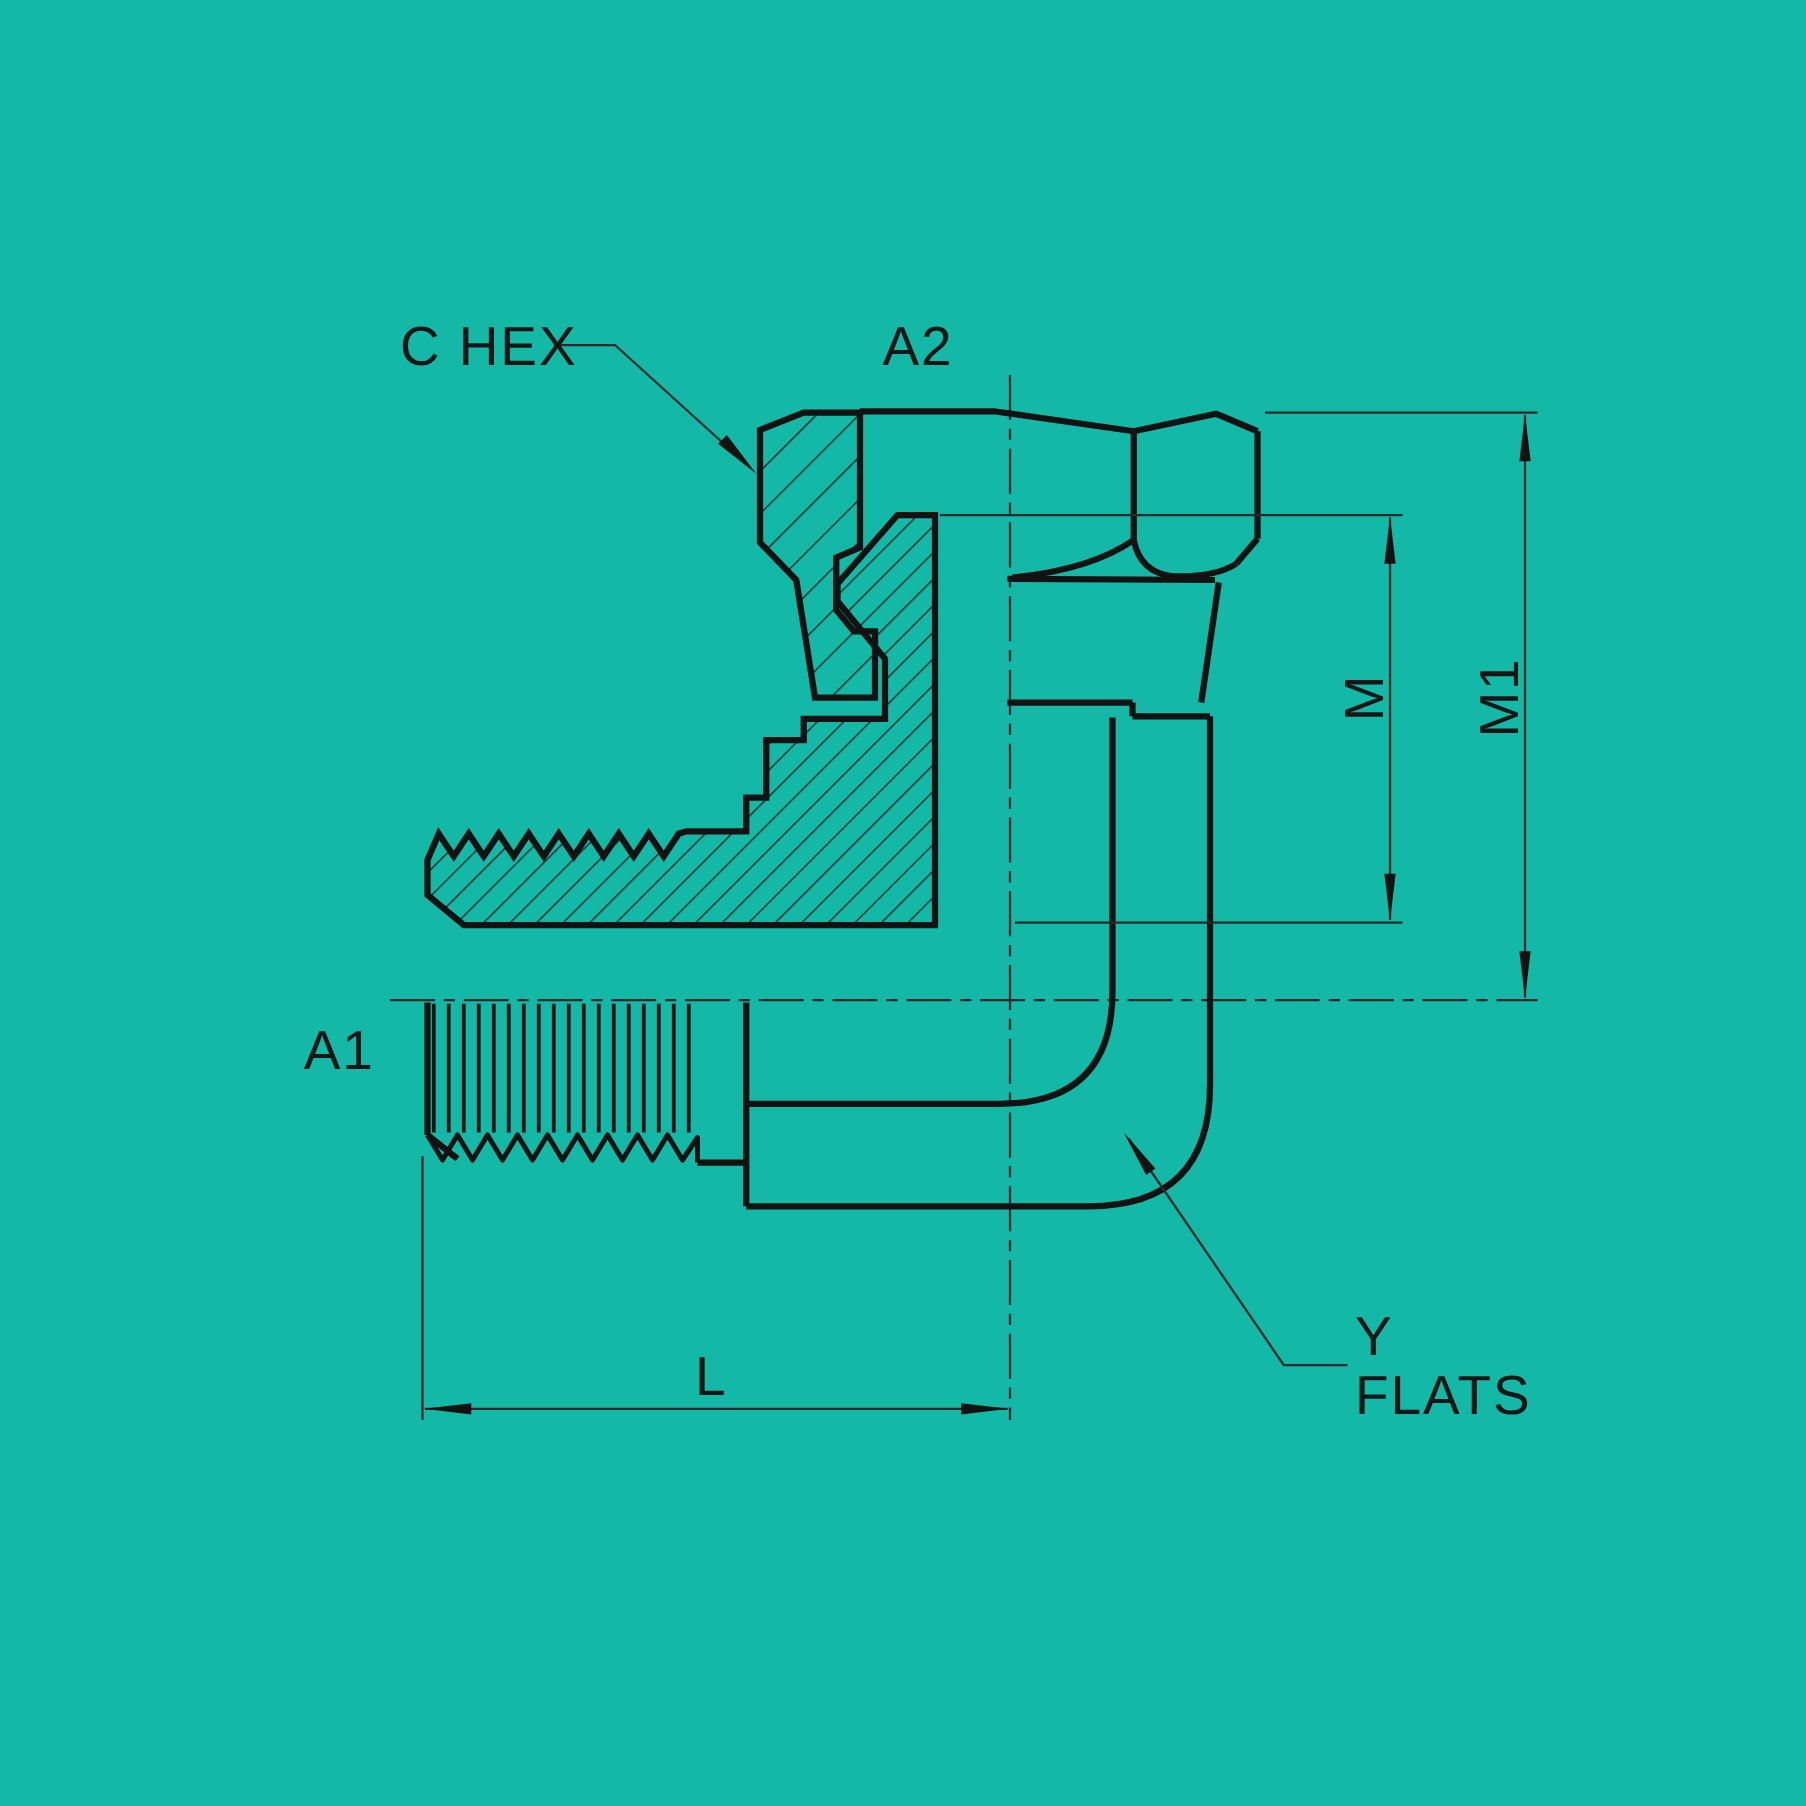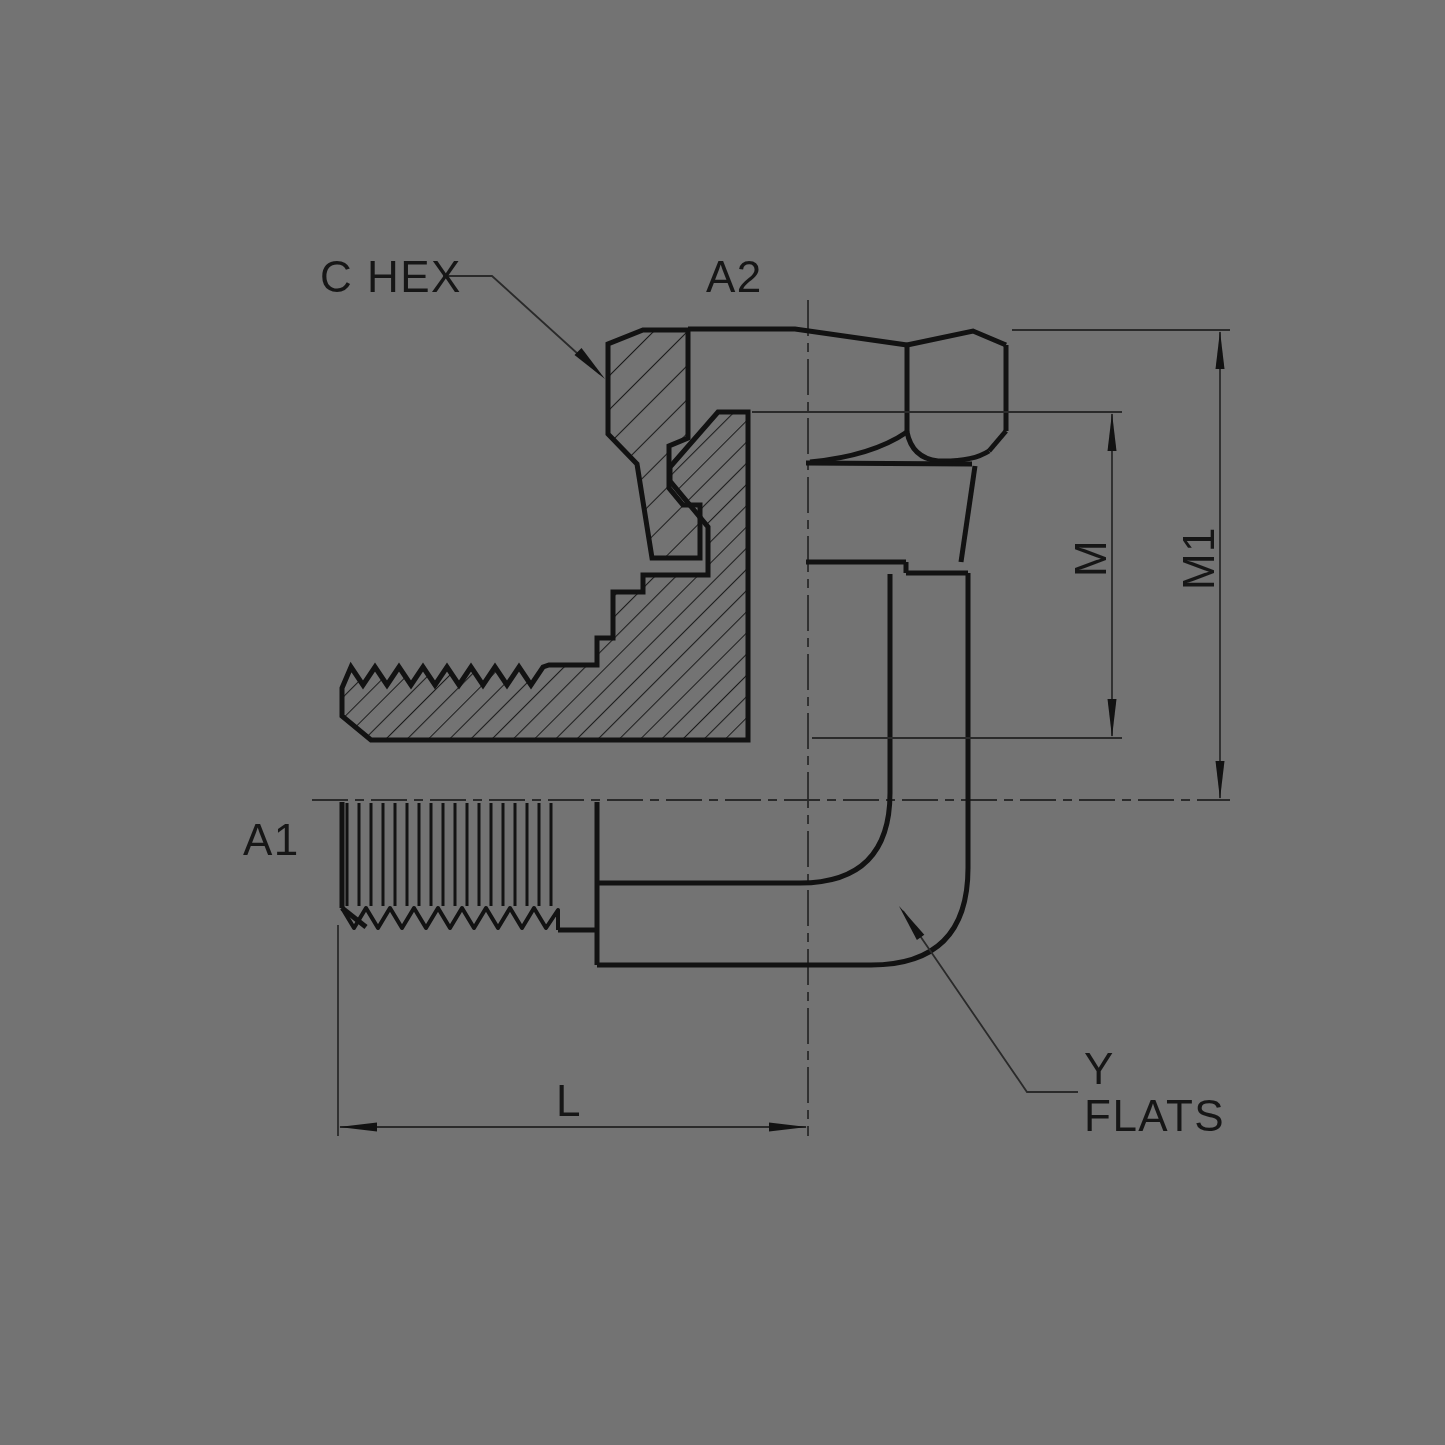--- a/index.html
+++ b/index.html
@@ -1,16 +1,16 @@
 <!DOCTYPE html>
 <html><head>
 <meta charset="utf-8">
 <style>
   html,body{margin:0;padding:0;background:#ffffff;}
-  .stage{position:relative;width:1445px;height:1445px;background:#737373;overflow:hidden;
+  .stage{position:relative;width:1445px;height:1445px;background:#14b8a6;overflow:hidden;
          font-family:"Liberation Sans", sans-serif;}
   svg{display:block}
   text{fill:#161616;font-family:"Liberation Sans", sans-serif;font-weight:400;letter-spacing:1.5px;}
   .lbl{font-size:44px;}
   .heavy{stroke:#121212;stroke-width:5;fill:none;stroke-linejoin:miter;stroke-linecap:butt;}
   .med{stroke:#121212;stroke-width:4;fill:none;stroke-linejoin:round;}
   .thin{stroke:#2a2a2a;stroke-width:1.8;fill:none;}
   .cl{stroke:#2a2a2a;stroke-width:1.8;fill:none;stroke-dasharray:36 7 9 7;}
   .arrow{fill:#121212;stroke:none;}
   .thread{stroke:#121212;stroke-width:3;fill:none;}

